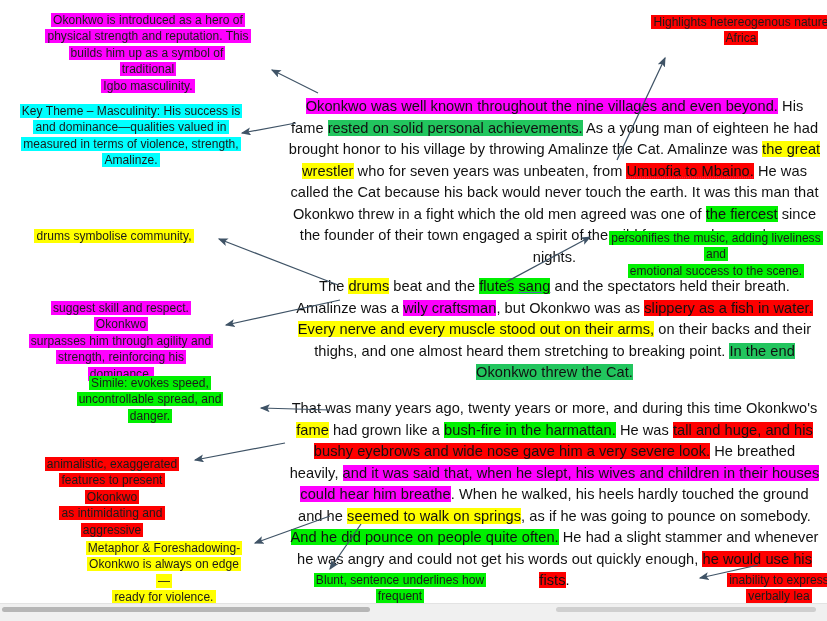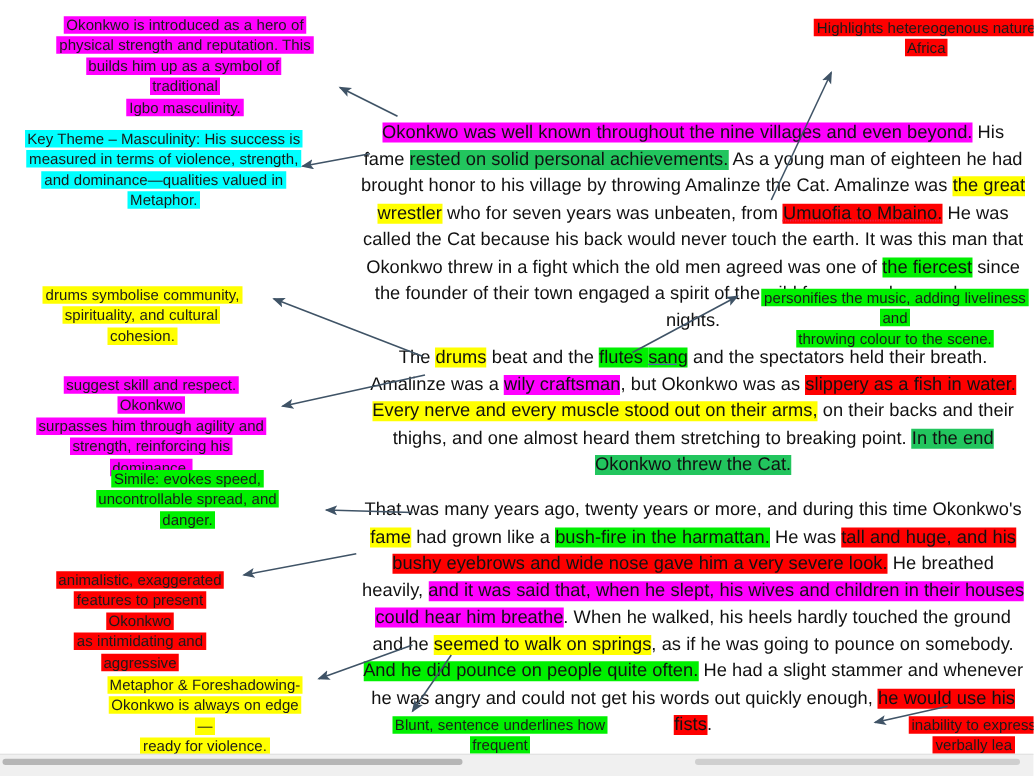--- a/index.html
+++ b/index.html
@@ -164,38 +164,37 @@
 
   <div class="note n-magenta" id="note-hero" style="left:42px; top:12px; width:212px;">
       <div><span class="ln">Okonkwo is introduced as a hero of</span></div>
       <div><span class="ln">physical strength and reputation. This</span></div>
       <div><span class="ln">builds him up as a symbol of traditional</span></div>
       <div><span class="ln">Igbo masculinity.</span></div>
     </div>
 
   <div class="note n-cyan" id="note-masculinity" style="left:18px; top:103px; width:226px;">
       <div><span class="ln">Key Theme – Masculinity: His success is</span></div>
+      <div><span class="ln">and dominance—qualities valued in</span></div>
       <div><span class="ln">measured in terms of violence, strength,</span></div>
-      <div><span class="ln">and dominance—qualities valued in</span></div>
-      <div><span class="ln">Metaphor.</span></div>
+      <div><span class="ln">Amalinze.</span></div>
     </div>
 
   <div class="note n-red" id="note-heterogenous" style="left:648px; top:14px; width:186px;">
       <div><span class="ln">Highlights hetereogenous nature</span></div>
       <div><span class="ln">Africa</span></div>
     </div>
 
   <div class="note n-yellow" id="note-drums" style="left:24px; top:228px; width:180px;">
       <div><span class="ln">drums symbolise community,</span></div>
-      <div><span class="ln">spirituality, and cultural cohesion.</span></div>
     </div>
 
   <div class="note n-green" id="note-personifies" style="left:602px; top:230px; width:228px;">
       <div><span class="ln">personifies the music, adding liveliness and</span></div>
-      <div><span class="ln">throwing colour to the scene.</span></div>
+      <div><span class="ln">emotional success to the scene.</span></div>
     </div>
 
   <div class="note n-magenta" id="note-skill" style="left:26px; top:300px; width:190px;">
       <div><span class="ln">suggest skill and respect. Okonkwo</span></div>
       <div><span class="ln">surpasses him through agility and</span></div>
       <div><span class="ln">strength, reinforcing his dominance.</span></div>
     </div>
 
   <div class="note n-green" id="note-simile" style="left:58px; top:375px; width:184px;">
       <div><span class="ln">Simile: evokes speed,</span></div>

